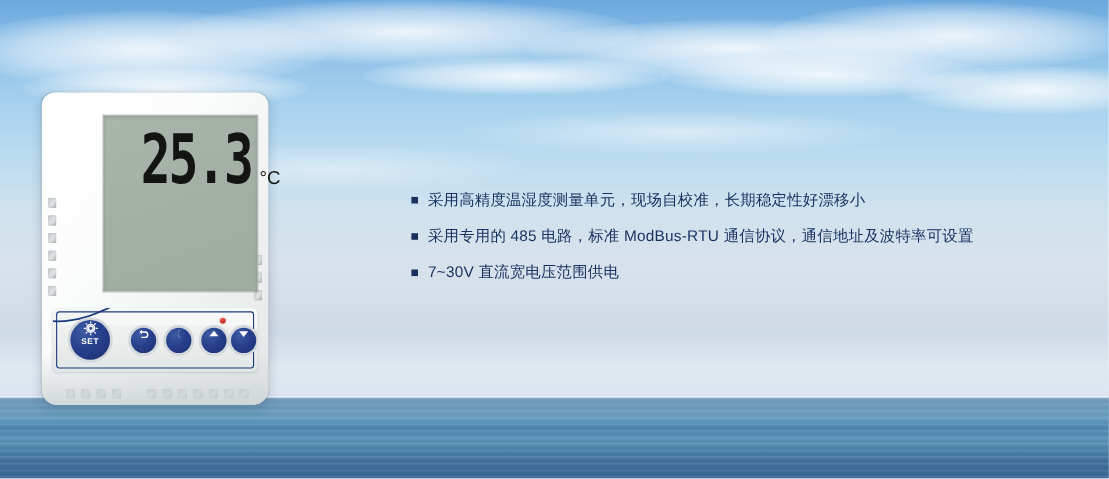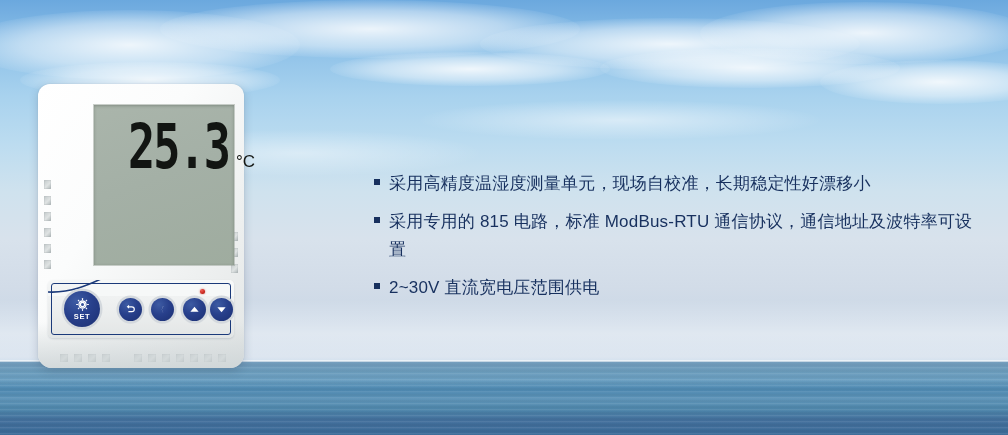--- a/index.html
+++ b/index.html
@@ -180,21 +180,21 @@
   }
   #panelWave {
     position: absolute; left: 0; top: -26px; width: 186px; height: 42px;
   }
 
   .btn {
     position: absolute;
     border-radius: 50%;
     background: radial-gradient(circle at 34% 28%, #3d5ba3 0%, #28408c 45%, #1b2f72 100%);
     box-shadow: 0 0 0 2.5px #d3d8dd, 0 1px 2px rgba(20,30,60,0.45);
-    display: flex; align-items: center; justify-content: center;
+    display: flex; align-items: center; justify-content: flex-start;
     flex-direction: column;
     cursor: pointer;
   }
   #btnSet {
     left: 16px; top: 11px; width: 36px; height: 36px;
   }
   #btnSet .lbl {
     color: #fff; font-size: 7.5px; font-weight: 700;
     letter-spacing: 0.6px; line-height: 1; margin-top: 1px;
   }
@@ -237,21 +237,21 @@
     align-items: flex-start;
     margin-bottom: 10px;
   }
   .bmark {
     flex: 0 0 auto;
     width: 6px; height: 6px;
     background: #17305e;
     margin: 9px 9px 0 0;
   }
   .btext {
-    font-size: 17px;
+    font-size: 14px;
     line-height: 1.65;
     color: #17305e;
     letter-spacing: 0.2px;
   }
 </style>
 </head>
 <body>
 
 <div id="banner">
 
@@ -368,21 +368,21 @@
   </div>
 
 
   <div id="bullets">
     <div class="bullet">
       <span class="bmark"></span>
       <span class="btext">采用高精度温湿度测量单元，现场自校准，长期稳定性好漂移小</span>
     </div>
     <div class="bullet">
       <span class="bmark"></span>
-      <span class="btext">采用专用的 815 电路，标准 ModBus-RTU 通信协议，通信地址及波特率可设置</span>
+      <span class="btext">采用专用的 485 电路，标准 ModBus-RTU 通信协议，通信地址及波特率可设置</span>
     </div>
     <div class="bullet">
       <span class="bmark"></span>
-      <span class="btext">2~30V 直流宽电压范围供电</span>
+      <span class="btext">7~30V 直流宽电压范围供电</span>
     </div>
   </div>
 
 </div>
 
 </body></html>

